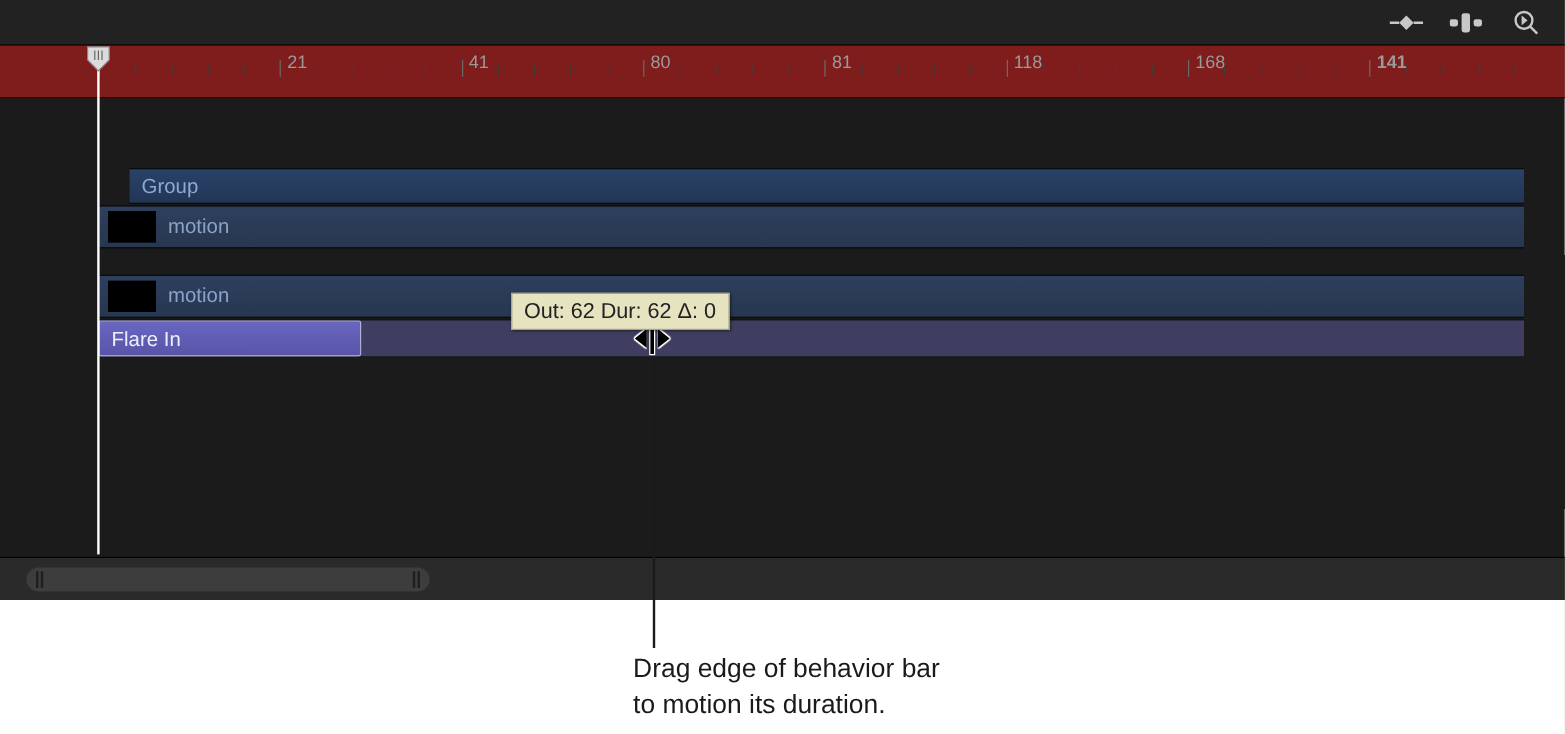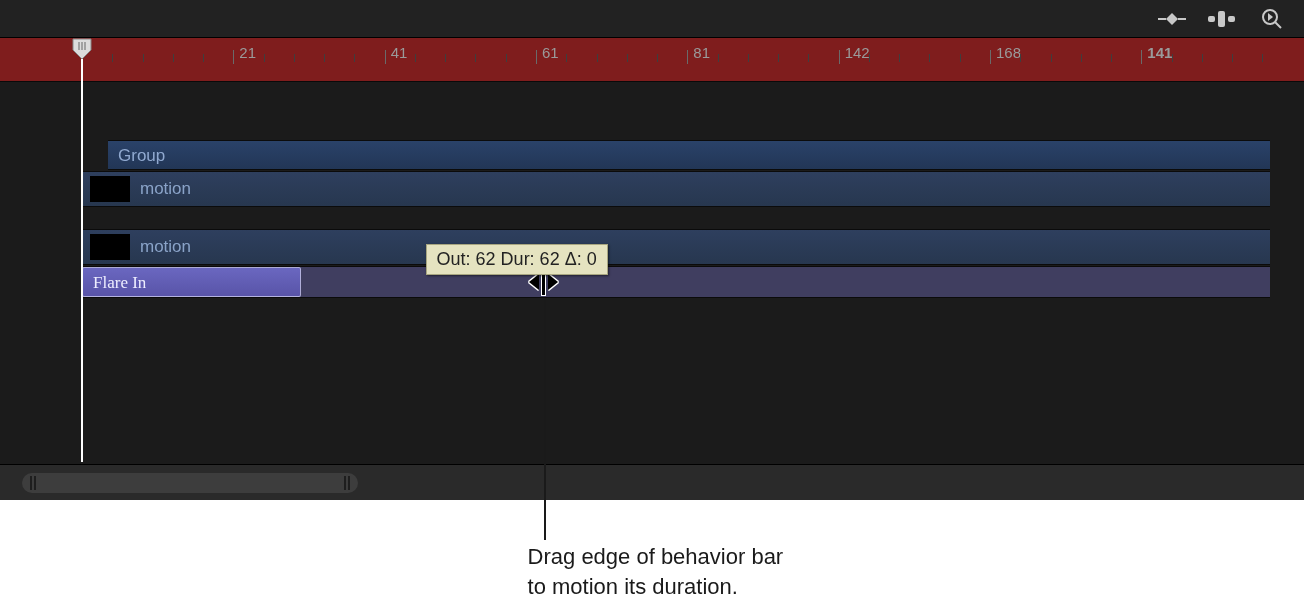--- a/index.html
+++ b/index.html
@@ -107,21 +107,20 @@
     color:#8aa3c8;
     font-size:17px;
   }
   .thumb {
     width:40px; height:26px; background:#000; border:1px solid #000;
   }
   .behavior-lane {
     height: 32px;
     background: #403e60;
     position:relative;
-    font-family:Liberation Serif, serif;
   }
   .behavior-clip {
     position:absolute;
     top:0; bottom:0;
     left:0;
     background: linear-gradient(#6a67c0, #5954a8);
     border:1px solid #ffffff80;
     border-radius:2px;
     color:#eeeeff;
     font-size:17px;
@@ -227,33 +226,33 @@
         <div class="tick-minor" style="left: 211.873px;"></div>
         <div class="tick-minor" style="left: 242.14px;"></div>
         <div class="tick-minor" style="left: 272.408px;"></div>
         <div class="tick-major" style="left: 302.675px;"></div>
         <div class="tick-label" style="left: 302.675px;">41</div>
         <div class="tick-minor" style="left: 332.943px;"></div>
         <div class="tick-minor" style="left: 363.21px;"></div>
         <div class="tick-minor" style="left: 393.478px;"></div>
         <div class="tick-minor" style="left: 423.745px;"></div>
         <div class="tick-major" style="left: 454.013px;"></div>
-        <div class="tick-label" style="left: 454.013px;">61</div>
+        <div class="tick-label" style="left: 454.013px;">80</div>
         <div class="tick-minor" style="left: 484.28px;"></div>
         <div class="tick-minor" style="left: 514.548px;"></div>
         <div class="tick-minor" style="left: 544.815px;"></div>
         <div class="tick-minor" style="left: 575.083px;"></div>
         <div class="tick-major" style="left: 605.35px;"></div>
         <div class="tick-label" style="left: 605.35px;">81</div>
         <div class="tick-minor" style="left: 635.618px;"></div>
         <div class="tick-minor" style="left: 665.885px;"></div>
         <div class="tick-minor" style="left: 696.153px;"></div>
         <div class="tick-minor" style="left: 726.42px;"></div>
         <div class="tick-major" style="left: 756.688px;"></div>
-        <div class="tick-label" style="left: 756.688px;">142</div>
+        <div class="tick-label" style="left: 756.688px;">118</div>
         <div class="tick-minor" style="left: 786.955px;"></div>
         <div class="tick-minor" style="left: 817.223px;"></div>
         <div class="tick-minor" style="left: 847.49px;"></div>
         <div class="tick-minor" style="left: 877.758px;"></div>
         <div class="tick-major" style="left: 908.025px;"></div>
         <div class="tick-label" style="left: 908.025px;">168</div>
         <div class="tick-minor" style="left: 938.293px;"></div>
         <div class="tick-minor" style="left: 968.561px;"></div>
         <div class="tick-minor" style="left: 998.828px;"></div>
         <div class="tick-minor" style="left: 1029.1px;"></div>

